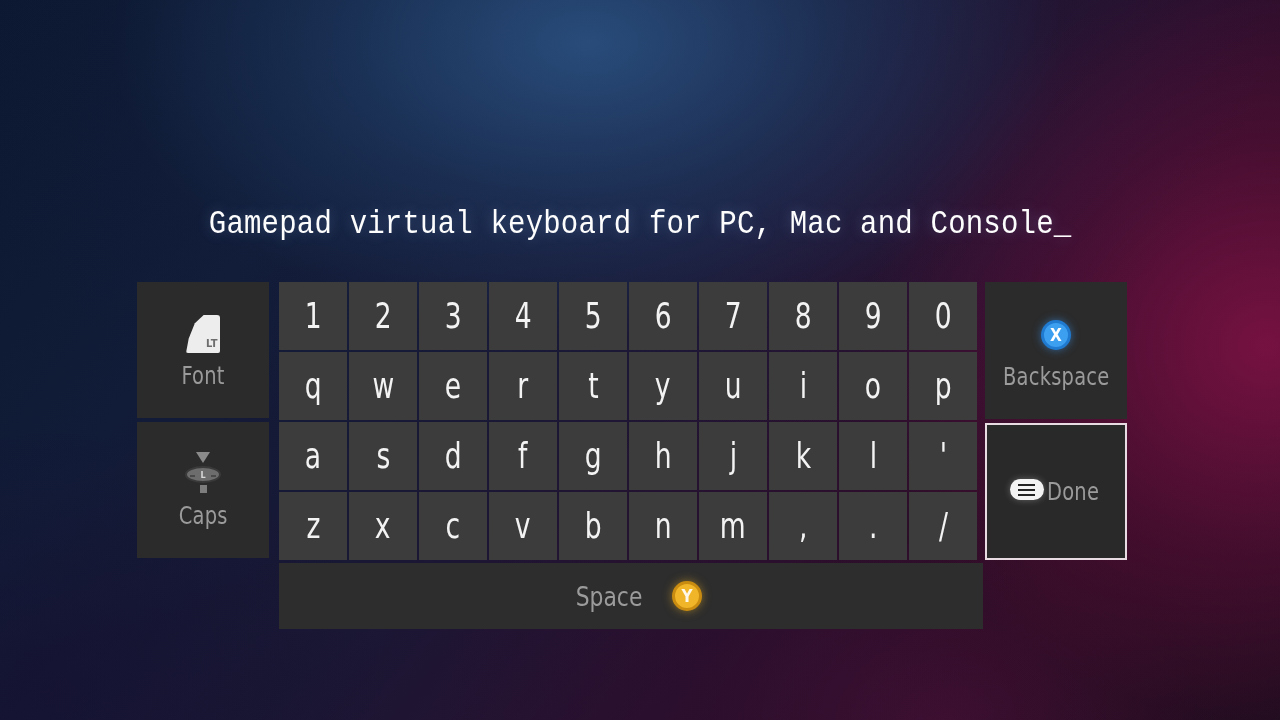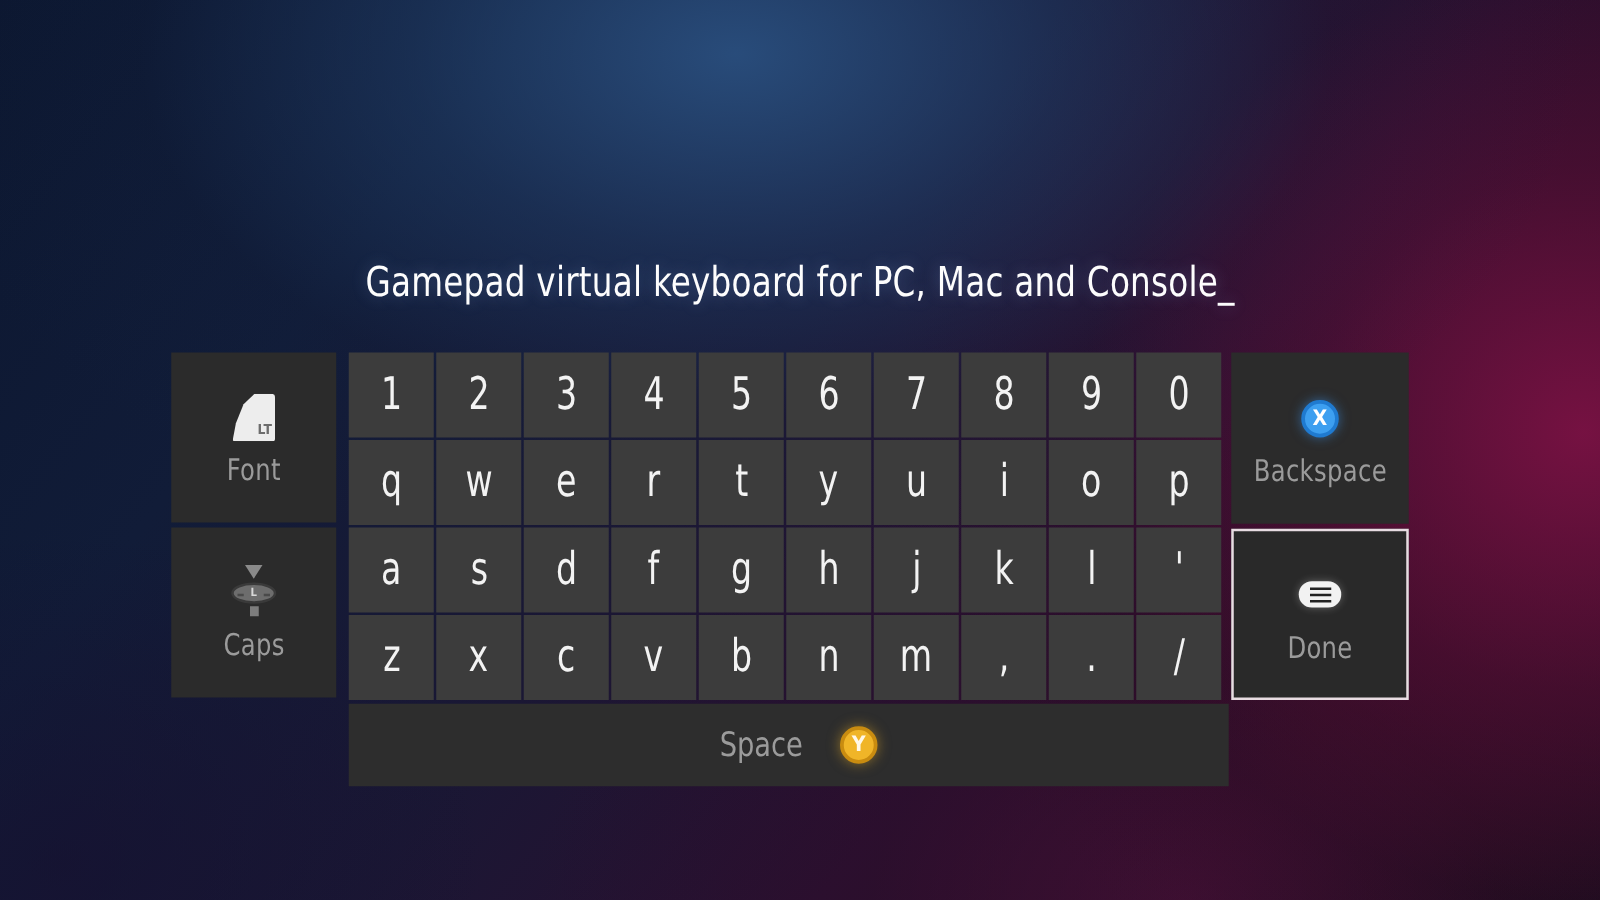--- a/index.html
+++ b/index.html
@@ -23,20 +23,21 @@
       linear-gradient(128deg, #0c1730 0%, #111c38 24%, #1a1734 46%, #2a1030 66%, #2b0e24 82%, #1c0d1e 100%);
   }
 
   
   #title-bar {
     position: absolute;
     left: 0; top: 206px;
     width: 1280px;
     text-align: center;
     pointer-events: none;
+    font-family: Liberation Mono, monospace;
   }
   #title-text {
     display: inline-block;
     font-size: 33px;
     font-weight: 400;
     letter-spacing: 0.2px;
     color: #fdfdfd;
     text-shadow: 0 0 14px rgba(150,180,240,0.32);
     transform: scaleX(0.88);
     transform-origin: center;
@@ -106,21 +107,21 @@
     background: #2b2b2b;
     display: flex; flex-direction: column;
     align-items: center; justify-content: center;
   }
   #panel-done {
     position: absolute;
     left: 848px; top: 141px;
     width: 142px; height: 137px;
     background: #292929;
     border: 2px solid #e8dce2;
-    display: flex; flex-direction: column;
+    display: flex; flex-direction: row;
     align-items: center; justify-content: center;
   }
 
   
   #space-bar {
     position: absolute;
     left: 142px; top: 281px;
     width: 704px; height: 66px;
     background: #2d2d2d;
     display: flex; align-items: center; justify-content: center;

